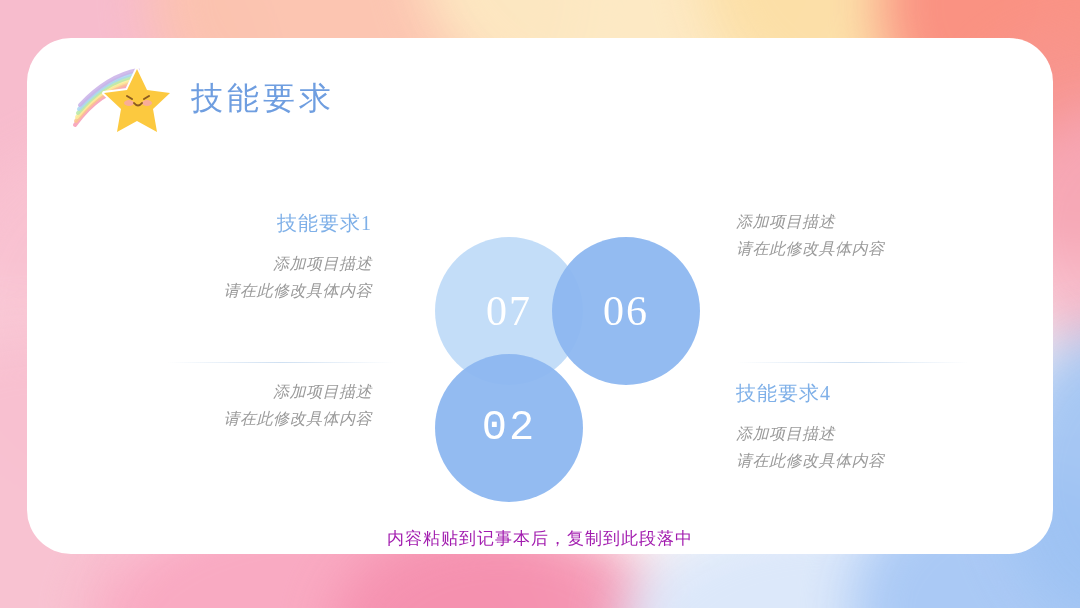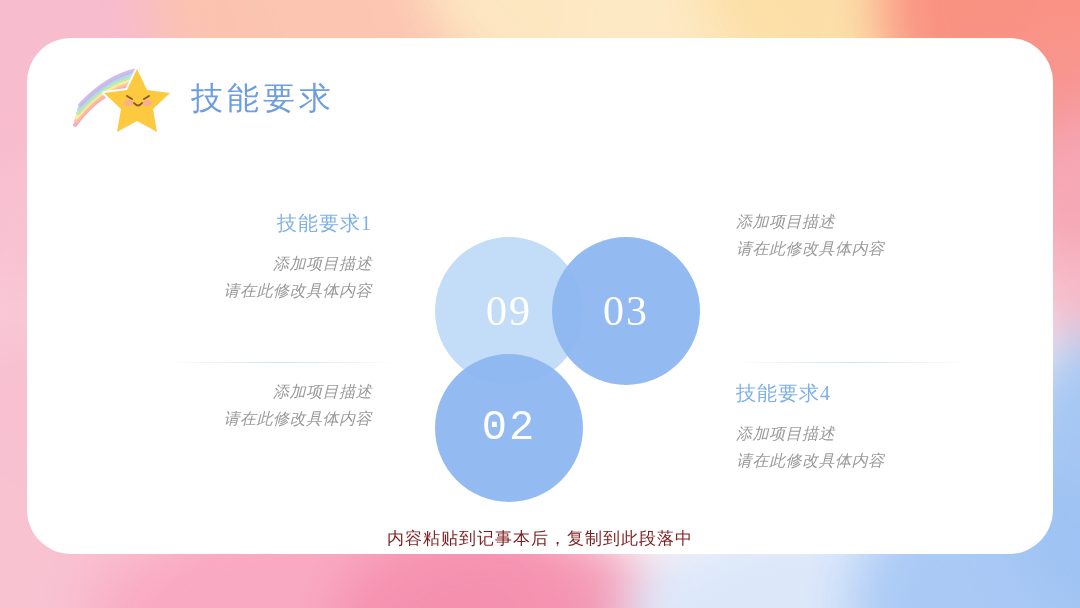--- a/index.html
+++ b/index.html
@@ -74,21 +74,21 @@
     display:flex; align-items:center; justify-content:center;
     color:#ffffff; font-size:42px; letter-spacing:2px;
   }
   .c01 { left:0px;   top:0px;   background:rgba(190,218,247,.92); }
   .c03 { left:117px; top:0px;   background:rgba(140,183,240,.94); }
   .c02 { left:0px;   top:117px; background:rgba(140,183,240,.94);font-family:Liberation Mono, monospace; }
   .c04 { left:117px; top:117px; background:rgba(198,223,249,.86); }
 
   #caption {
     position:absolute; left:0; right:0; top:489px;
-    text-align:center; font-size:17px; color:#7f1d1d; letter-spacing:1px;
+    text-align:center; font-size:17px; color:#a21caf; letter-spacing:1px;
   }
 </style>
 </head>
 <body>
 
 <div id="bg">
   <div class="blob b-tl-pink"></div>
   <div class="blob b-tl-pink2"></div>
   <div class="blob b-t-peach"></div>
   <div class="blob b-t-cream"></div>
@@ -146,20 +146,20 @@
     <div class="item-desc">请在此修改具体内容</div>
   </div>
 
   <div class="col col-right row-bottom">
     <div class="item-title">技能要求4</div>
     <div class="item-desc">添加项目描述</div>
     <div class="item-desc">请在此修改具体内容</div>
   </div>
 
   <div id="circles">
-    <div class="circle c01">09</div>
-    <div class="circle c03">03</div>
+    <div class="circle c01">07</div>
+    <div class="circle c03">06</div>
     <div class="circle c02">02</div>
   </div>
 
   <div id="caption">内容粘贴到记事本后，复制到此段落中</div>
 
 </div>
 
 </body></html>

